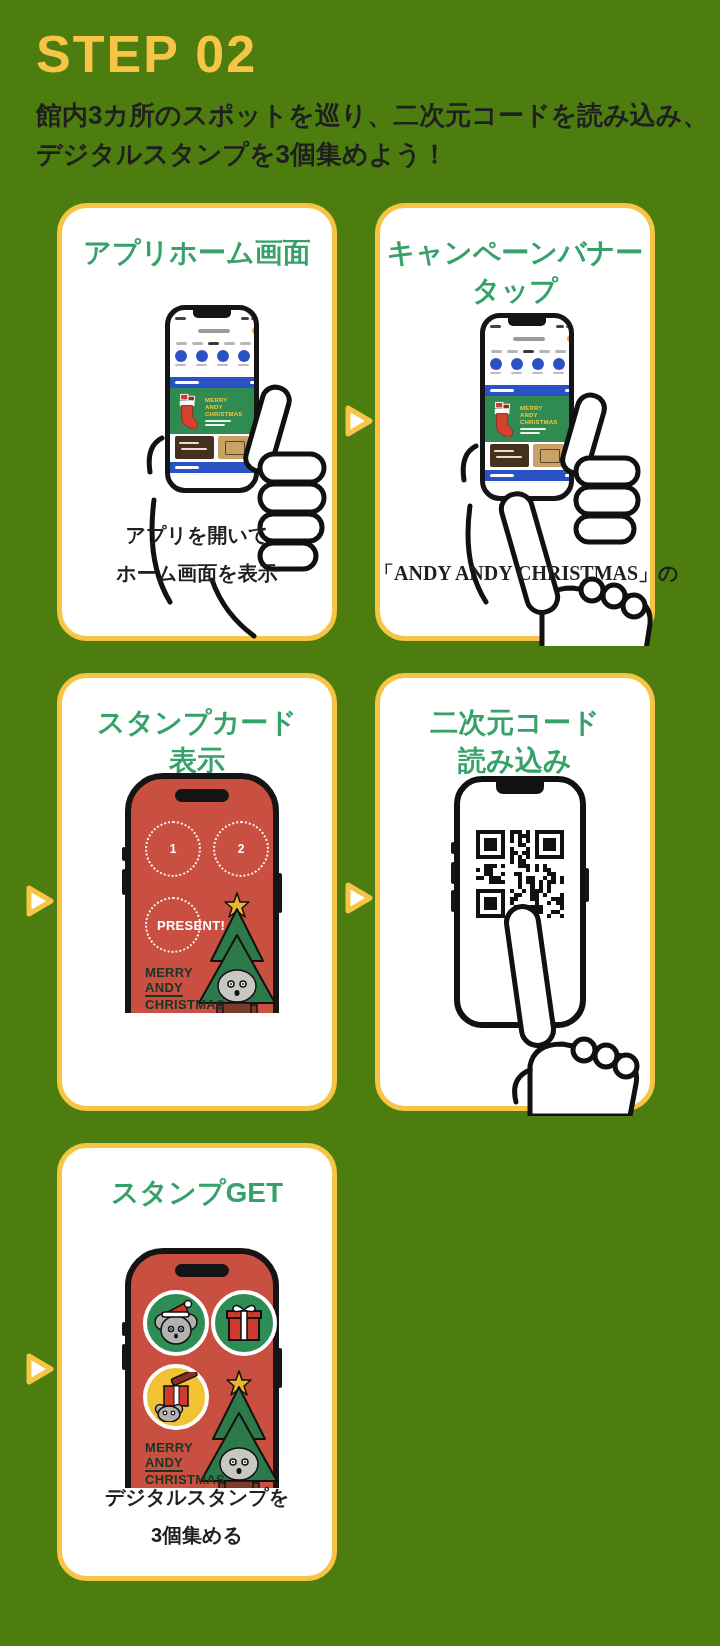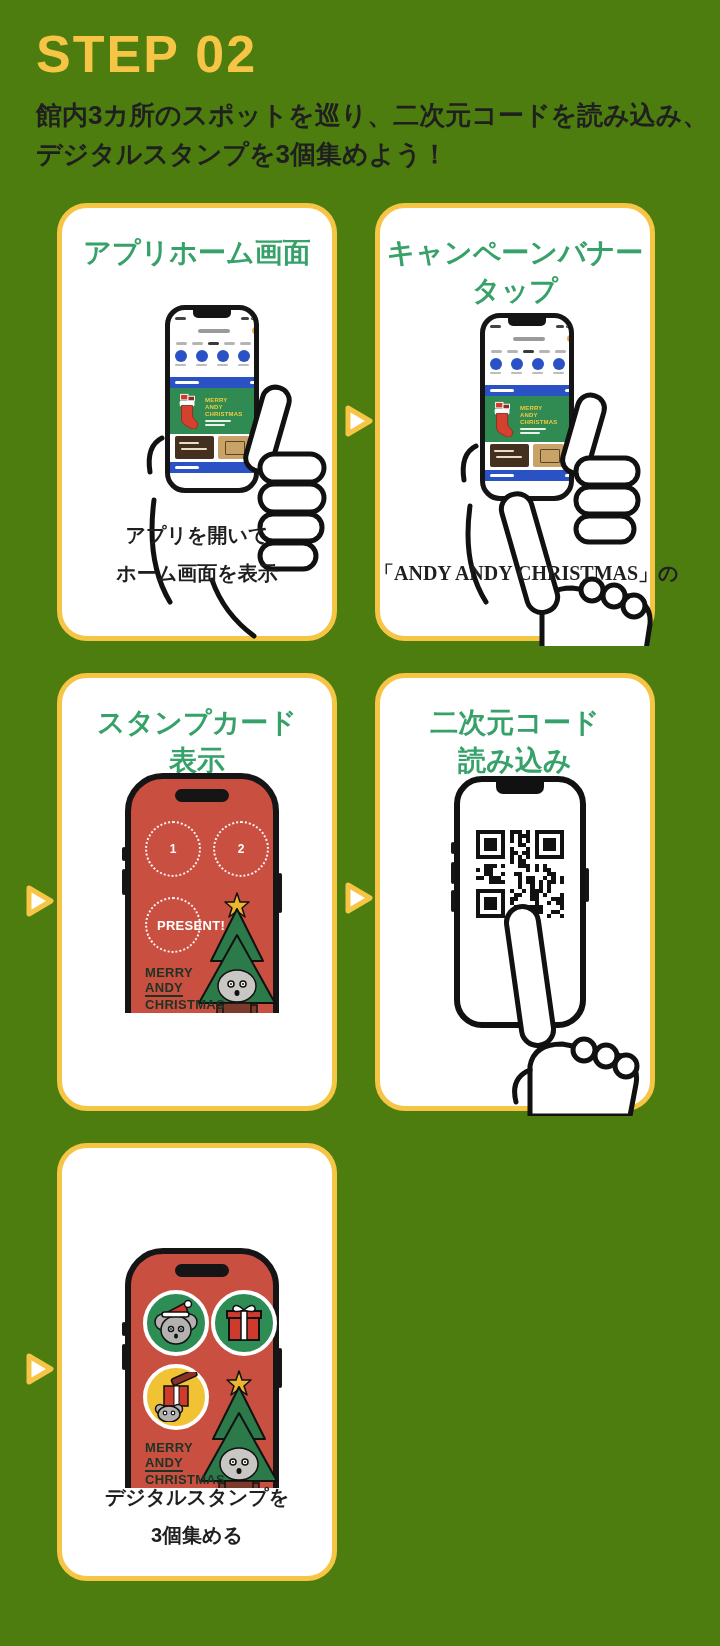--- a/index.html
+++ b/index.html
@@ -622,20 +622,24 @@
       <path d="M150 388 q4 -22 32 -22 l54 10 q24 8 20 30 l-6 32 l-100 0 z" fill="#fff" stroke="#111" stroke-width="5" stroke-linejoin="round"></path>
       <circle cx="204" cy="372" r="11" fill="#fff" stroke="#111" stroke-width="5"></circle>
       <circle cx="226" cy="378" r="11" fill="#fff" stroke="#111" stroke-width="5"></circle>
       <circle cx="246" cy="388" r="11" fill="#fff" stroke="#111" stroke-width="5"></circle>
       <path d="M150 392 q-20 8 -14 32" fill="none" stroke="#111" stroke-width="5" stroke-linecap="round"></path>
     </svg>
 
   </div>
 
   <div class="card" style="left:57px;top:1143px">
+    <div class="card-title">
+      <span>スタンプGET</span>
+
+    </div>
 
     <div class="phone-clip" style="left:60px;top:100px">
       <span class="side-btn" style="left:0;top:74px;height:14px;"></span>
       <span class="side-btn" style="left:0;top:96px;height:26px;"></span>
       <span class="side-btn" style="right:0;top:100px;height:40px;"></span>
       <div class="phoneR">
         <div class="pr-notch"></div>
 
         <div class="stamp green" style="left:12px;top:36px;">
           <svg width="50" height="50" viewBox="0 0 50 50">

